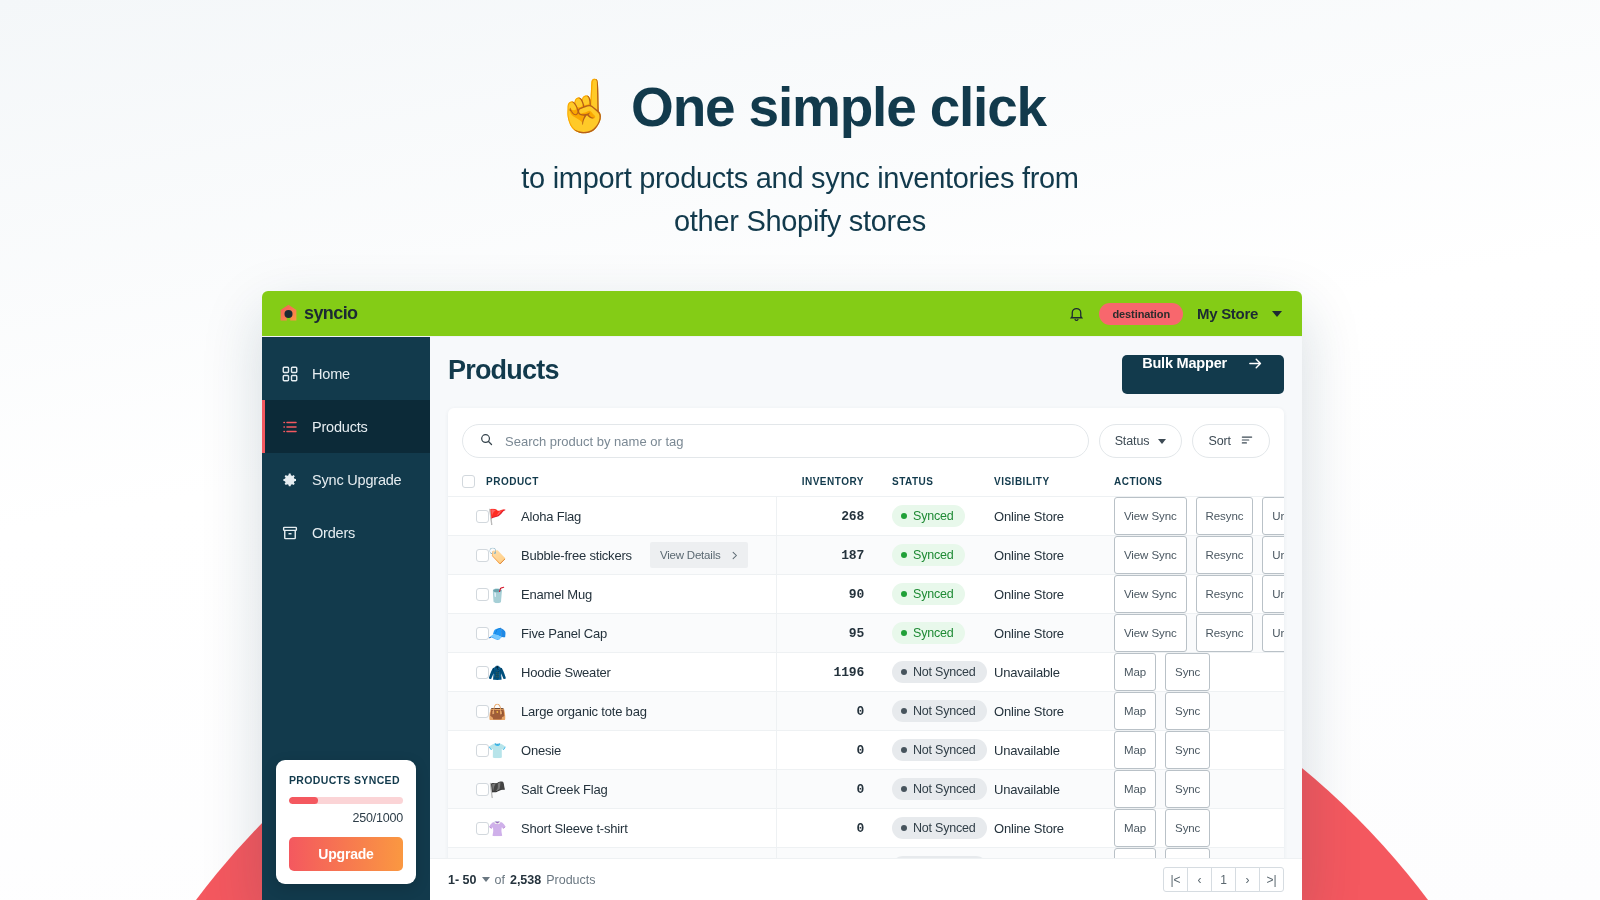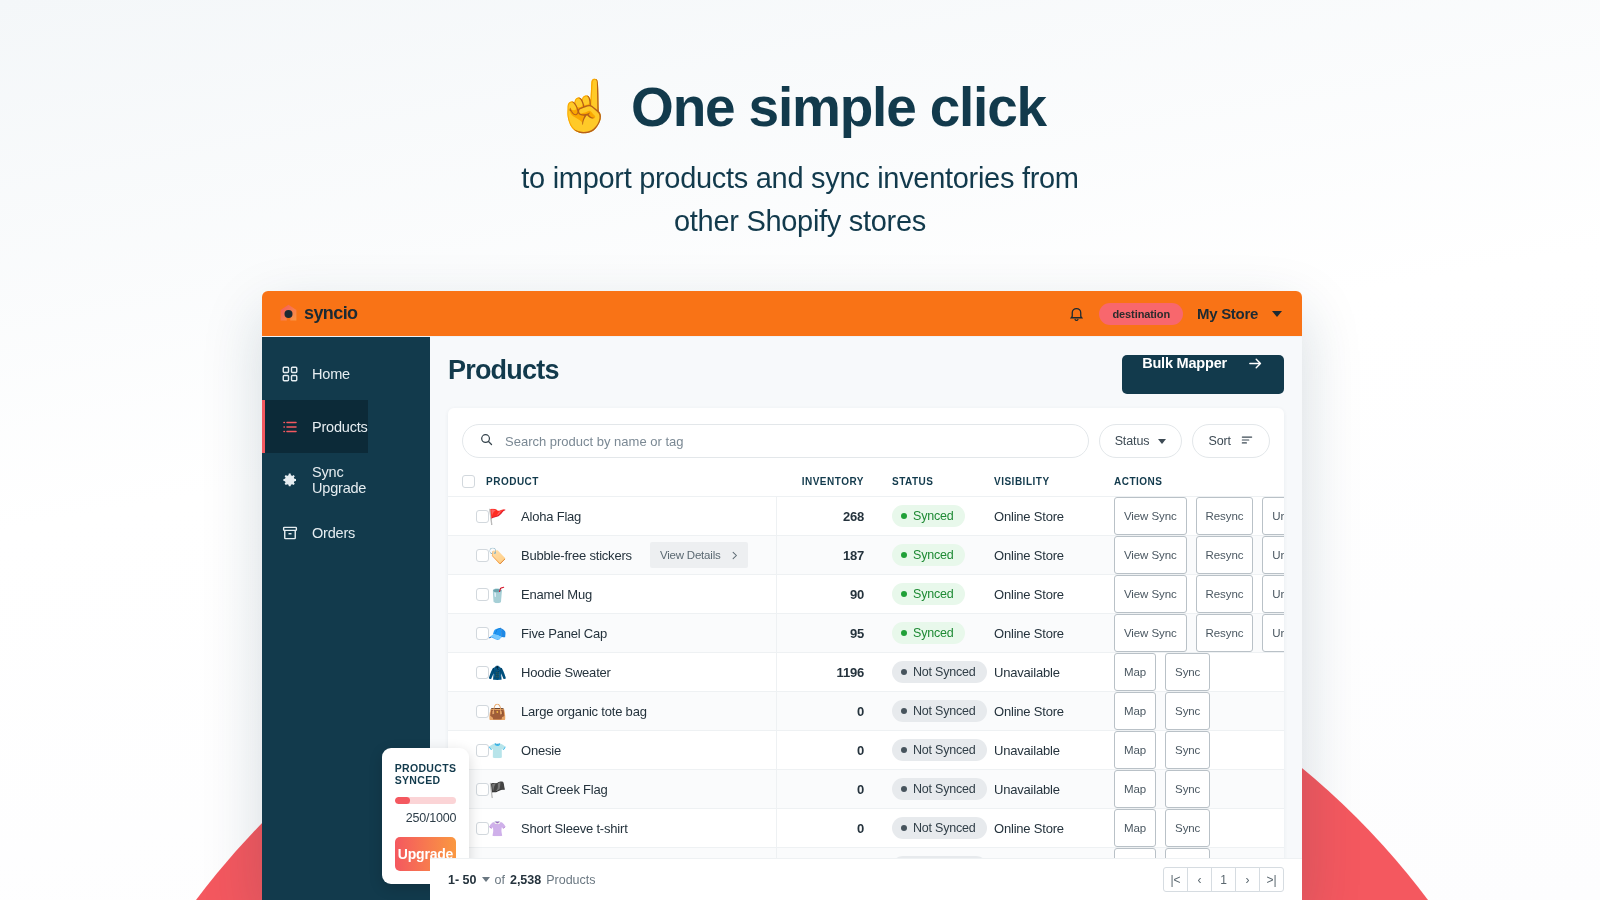--- a/index.html
+++ b/index.html
@@ -41,21 +41,21 @@
     width: 1040px; height: 609px;
     background: #ffffff;
     border-radius: 6px 6px 0 0;
     box-shadow: 0 22px 60px rgba(18,58,76,0.18);
     overflow: hidden; z-index: 3;
     display: flex; flex-direction: column;
   }
 
   
   .app-topbar {
-    height: 46px; background: #f97316; flex: 0 0 46px;
+    height: 46px; background: #84cc16; flex: 0 0 46px;
     display: flex; align-items: center;
     padding: 0 20px 0 16px;
     border-bottom: 1px solid #f0f2f4;
   }
   .logo { display: flex; align-items: center; gap: 5px; }
   .logo-mark { width: 21px; height: 21px; position: relative; }
   .logo-text { font-size: 18px; font-weight: 700; color: #1c2a33; letter-spacing: -0.6px; }
   .topbar-right { margin-left: auto; display: flex; align-items: center; gap: 14px; }
   .bell { width: 17px; height: 19px; display: block; }
   .badge-destination {
@@ -67,21 +67,21 @@
     width: 0; height: 0; border-left: 5px solid transparent;
     border-right: 5px solid transparent; border-top: 6px solid #1c2a33;
   }
 
   
   .app-body { display: flex; flex: 1; min-height: 0; }
 
   
   .sidebar {
     width: 168px; flex: 0 0 168px; background: #123A4C;
-    display: flex; flex-direction: row; position: relative;
+    display: flex; flex-direction: column; position: relative;
   }
   .nav { padding-top: 10px; }
   .nav-item {
     display: flex; align-items: center; gap: 13px;
     height: 53px; padding-left: 19px;
     color: #e6edf1; font-size: 14.5px; letter-spacing: -0.2px;
     position: relative;
   }
   .nav-item.active { background: #0C2A38; }
   .nav-item.active::before {
@@ -194,21 +194,21 @@
     font-size: 15px; line-height: 1; overflow: hidden;
   }
   .prod-name { white-space: nowrap; }
   .view-details {
     margin-left: 6px; background: #EDEFF1; color: #5b6972;
     font-size: 11.5px; padding: 7px 8px 7px 10px; border-radius: 2px;
     display: flex; align-items: center; gap: 8px; cursor: pointer;
   }
   .prod-divider { border-right: 1px solid #eef1f3; }
 
-  .inv { font-weight: 700; font-size: 13px; }
+  .inv { font-weight: 700; font-size: 13px; font-family: Liberation Mono, monospace; }
 
   .badge {
     display: inline-flex; align-items: center; gap: 6px;
     font-size: 12.5px; border-radius: 11px; padding: 4px 11px 4px 9px;
     letter-spacing: -0.2px; white-space: nowrap;
   }
   .badge .dot { width: 6px; height: 6px; border-radius: 50%; display: block; }
   .badge.synced { background: #E8F8EB; color: #1E8A34; }
   .badge.synced .dot { background: #21A038; }
   .badge.notsynced { background: #E7EAED; color: #303E47; text-align: center; }

